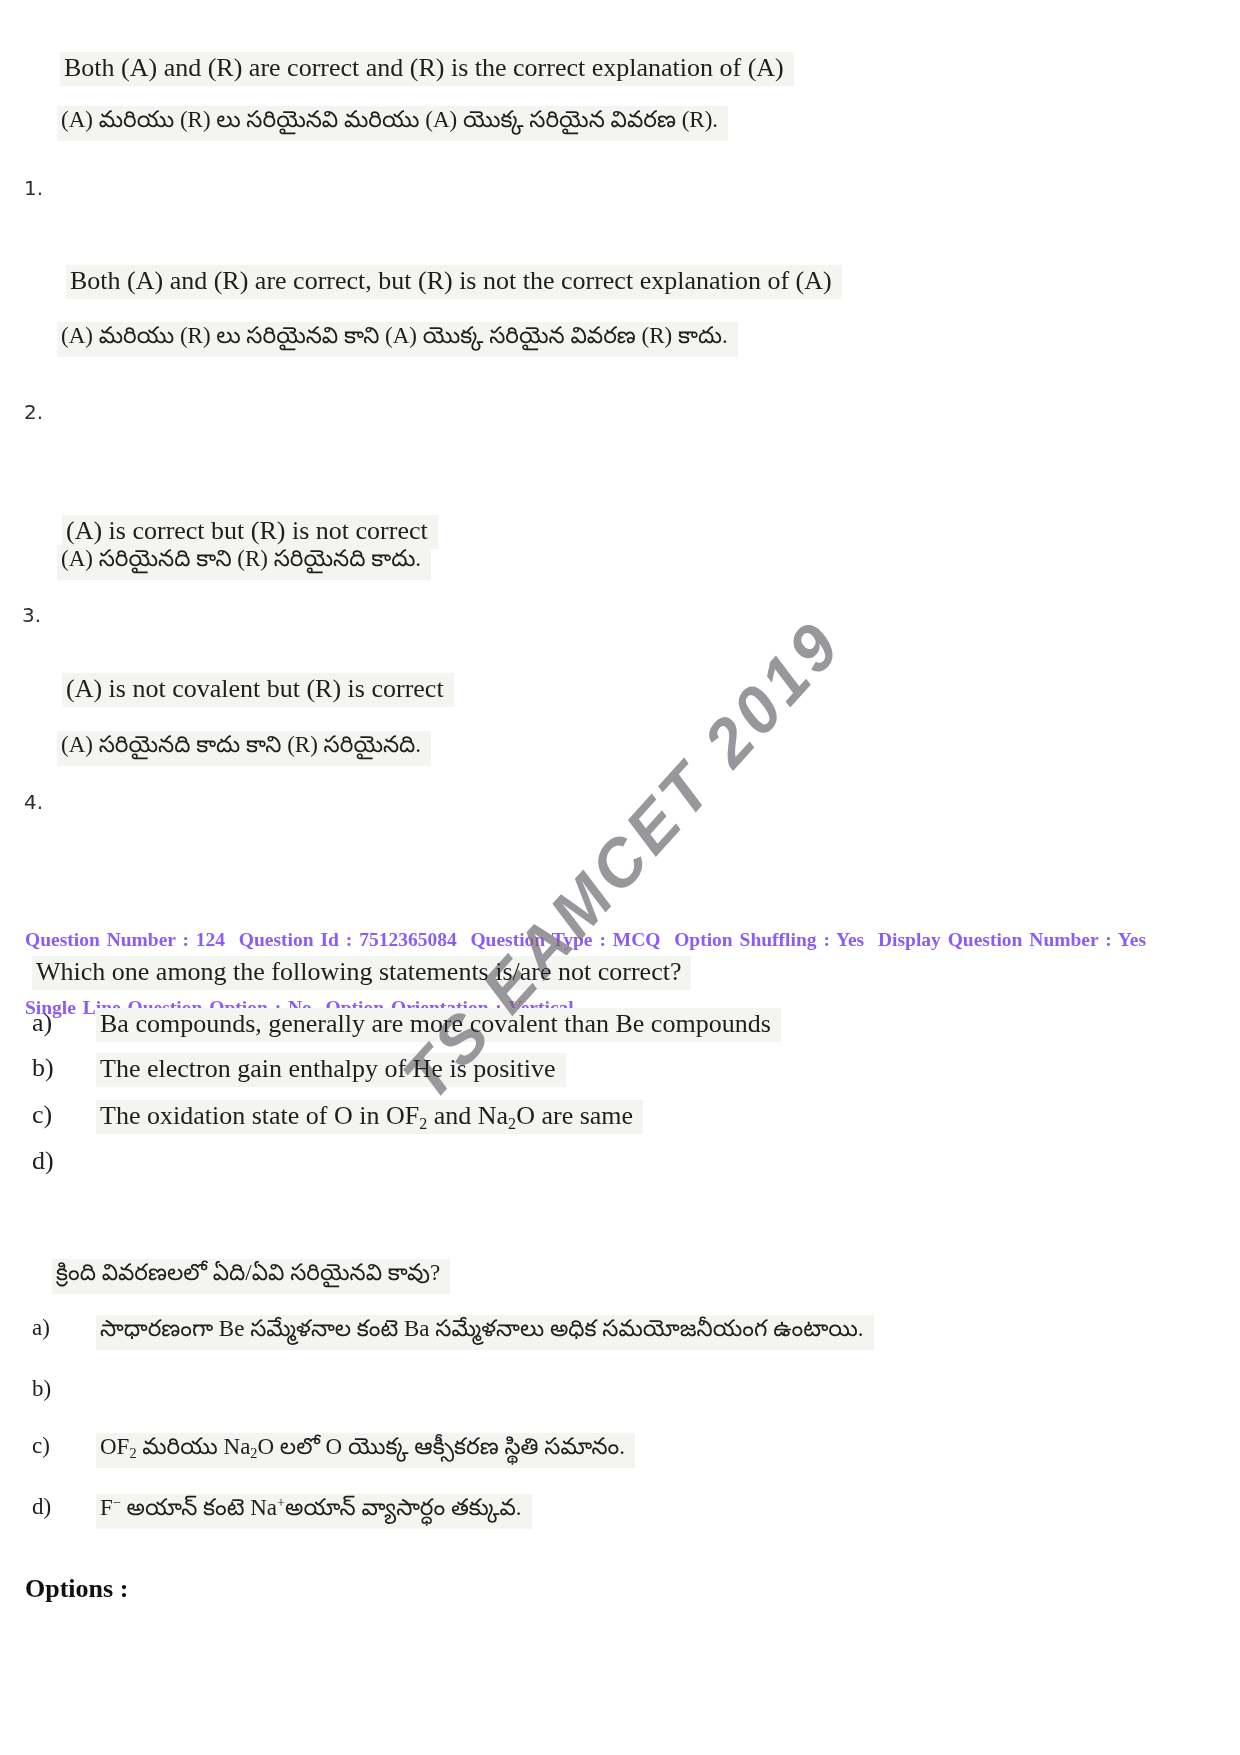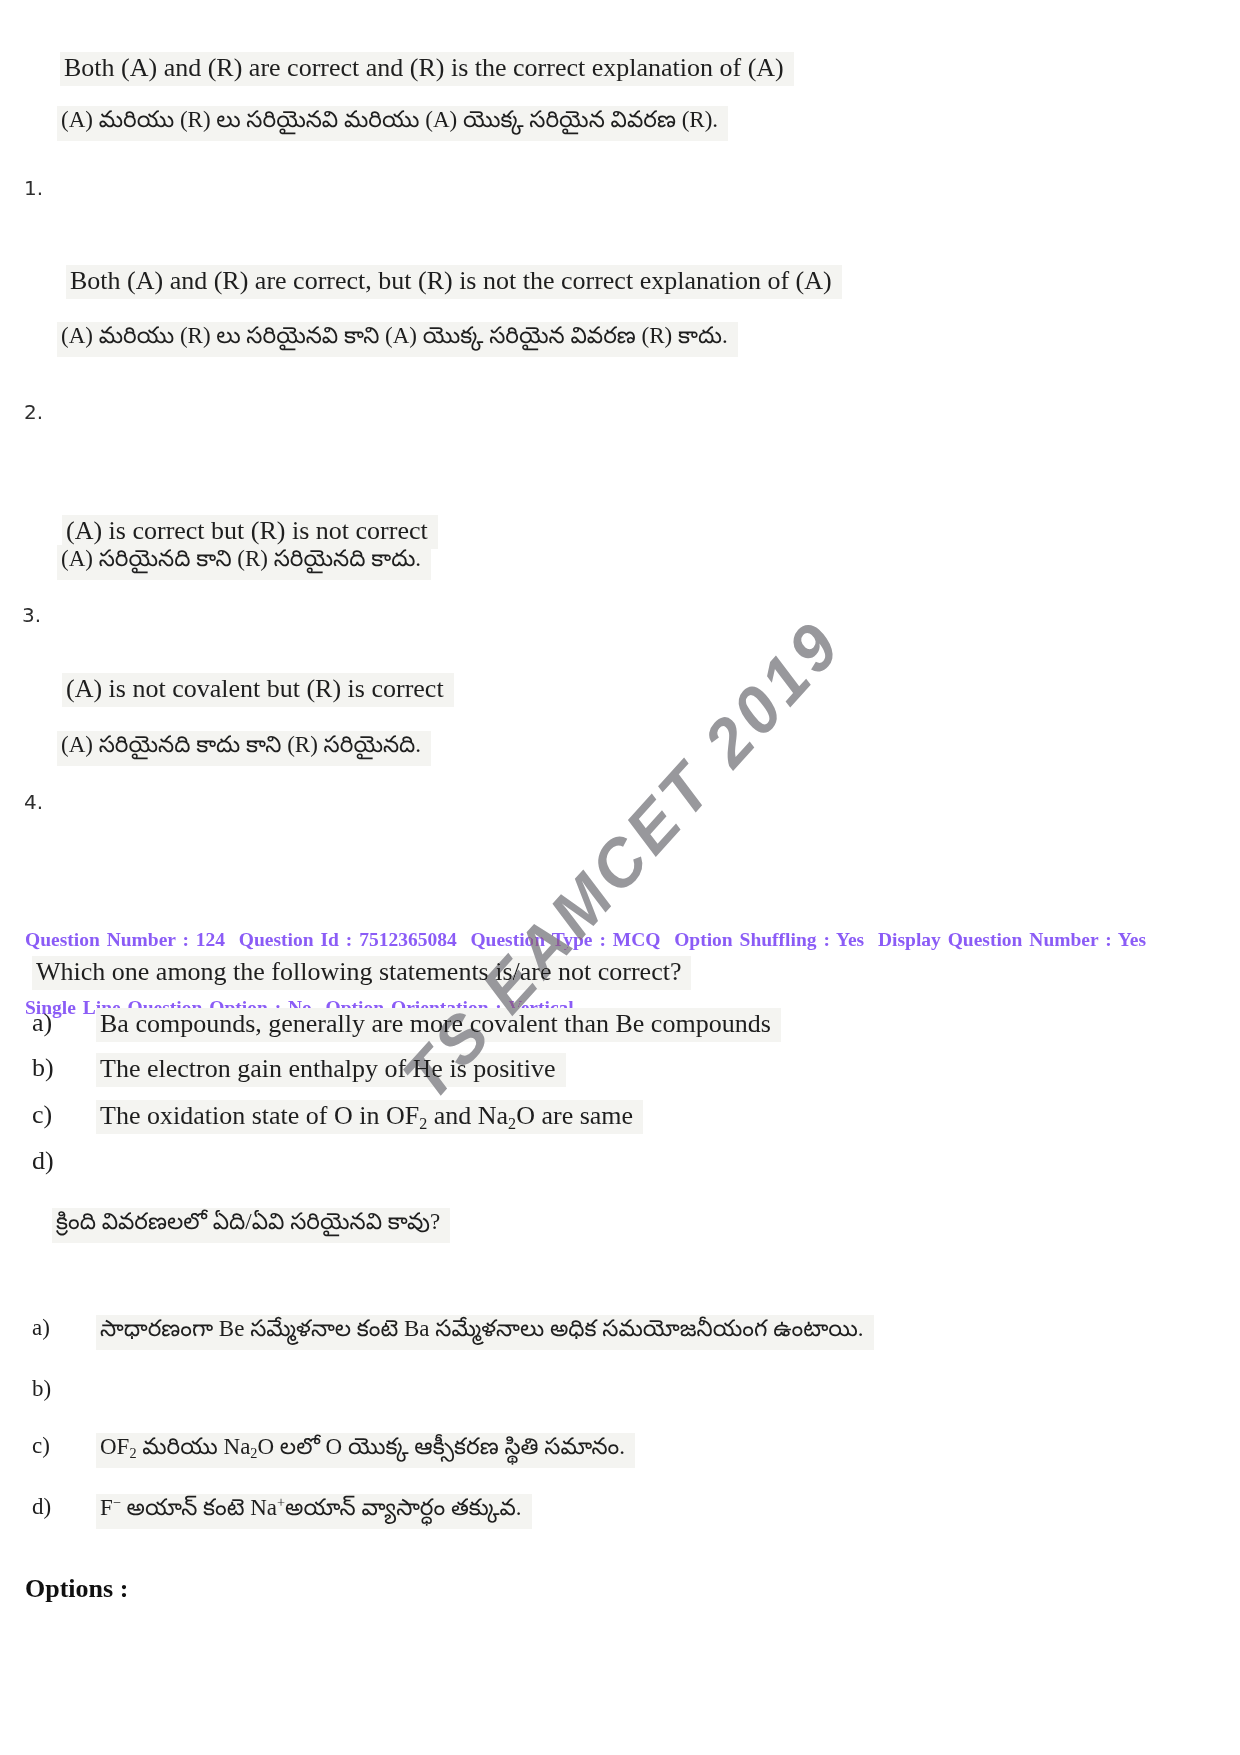--- a/index.html
+++ b/index.html
@@ -90,21 +90,21 @@
     </div>
     <div class="abs opt-row opt-en" style="left:32px; top:1100px;">
       <span class="opt-label">c)</span>
       <span class="band">The oxidation state of O in OF<sub>2</sub> and Na<sub>2</sub>O are same</span>
     </div>
     <div class="abs opt-row opt-en" style="left:32px; top:1146px;">
       <span class="opt-label">d)</span>
     </div>
   </div>
 
-  <div class="abs qtext-te" style="left:28px; top:1208px;padding-left:24px;"><span class="band">క్రింది వివరణలలో ఏది/ఏవి సరియైనవి కావు?</span></div>
+  <div class="abs qtext-te" style="left:28px; top:1259px;padding-left:24px;"><span class="band">క్రింది వివరణలలో ఏది/ఏవి సరియైనవి కావు?</span></div>
 
   <div>
     <div class="abs opt-row opt-te" style="left:32px; top:1315px;">
       <span class="opt-label">a)</span>
       <span class="band">సాధారణంగా Be సమ్మేళనాల కంటె Ba సమ్మేళనాలు అధిక సమయోజనీయంగ ఉంటాయి.</span>
     </div>
     <div class="abs opt-row opt-te" style="left:32px; top:1376px;">
       <span class="opt-label">b)</span>
     </div>
     <div class="abs opt-row opt-te" style="left:32px; top:1433px;">

